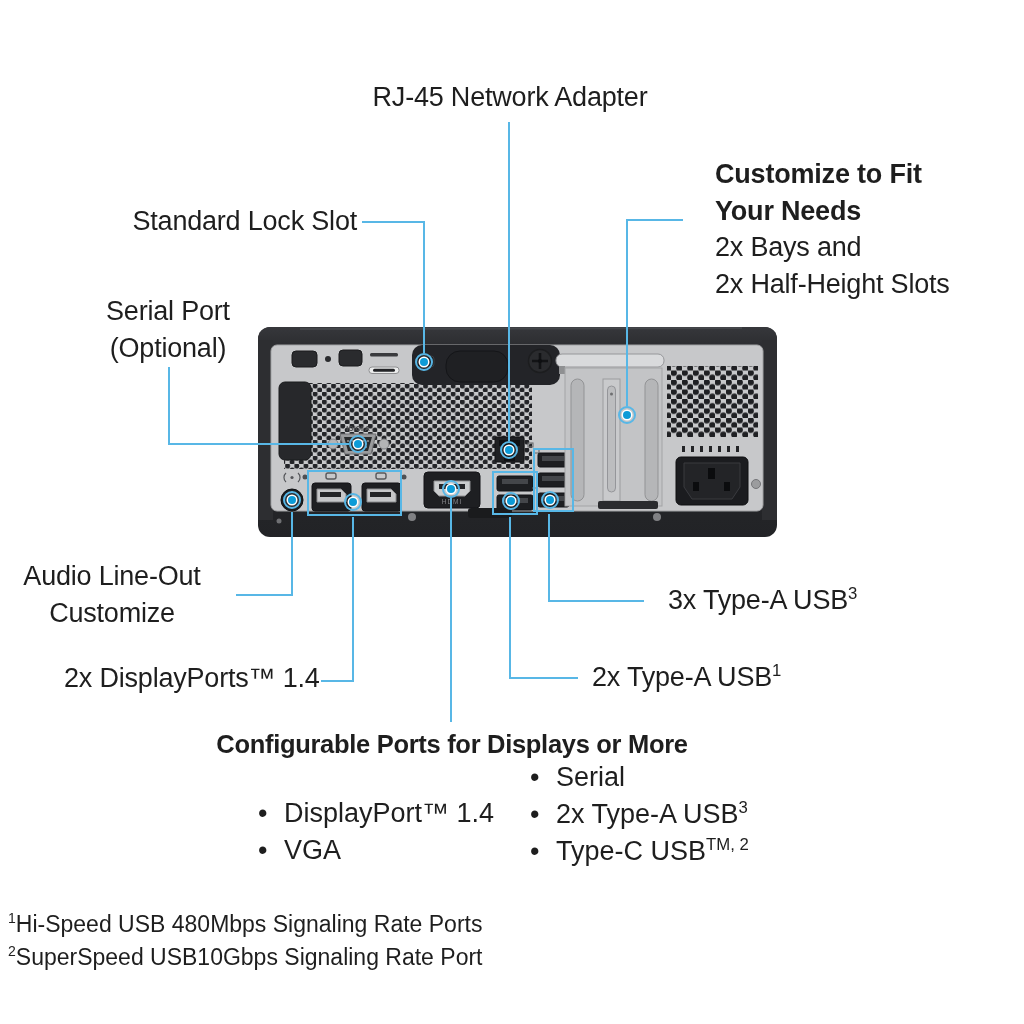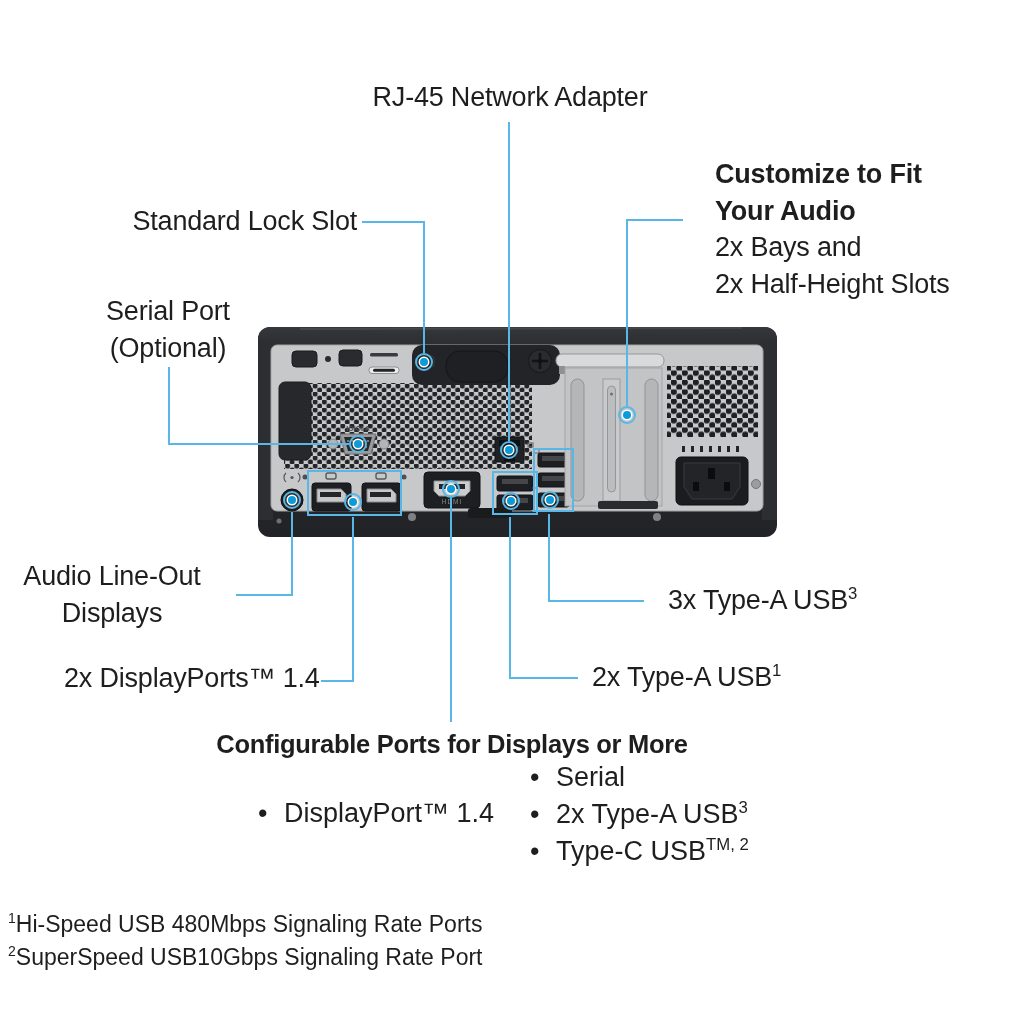--- a/index.html
+++ b/index.html
@@ -277,44 +277,45 @@
 
 <div class="abs lbl right" style="left:57px;top:206px;width:300px;">Standard Lock Slot</div>
 
 <div class="abs center" style="left:63px;top:293px;width:210px;">
   <div class="lbl" style="line-height:37px;">Serial Port</div>
   <div class="lbl" style="line-height:37px;">(Optional)</div>
 </div>
 
 <div class="abs" id="customize" style="left:697px;top:156px;">
   <div class="lbl bold">Customize to Fit</div>
-  <div class="lbl bold">Your Audio</div>
+  <div class="lbl bold">Your Needs</div>
   <div class="lbl">2x Bays and</div>
   <div class="lbl">2x Half-Height Slots</div>
 </div>
 
 <div class="abs center" style="left:7px;top:558px;width:210px;">
   <div class="lbl" style="line-height:37px;">Audio Line-Out</div>
-  <div class="lbl" style="line-height:37px;">Displays</div>
+  <div class="lbl" style="line-height:37px;">Customize</div>
 </div>
 
 <div class="abs lbl" style="left:42px;top:663px;margin-left:22px;">2x DisplayPorts™ 1.4</div>
 
 <div class="abs lbl" style="left:668px;top:585px;">
   <span>3x Type-A USB</span><span class="sup">3</span>
 </div>
 
 <div class="abs lbl" style="left:592px;top:662px;">
   <span>2x Type-A USB</span><span class="sup">1</span>
 </div>
 
 <div class="abs lbl bold center" style="left:152px;top:730px;width:600px;font-size:25.5px;letter-spacing:-0.3px;">Configurable Ports for Displays or More</div>
 
 <ul class="ports abs" style="left:240px;top:779px;">
   <li>DisplayPort™ 1.4</li>
+  <li>VGA</li>
 </ul>
 
 <ul class="ports abs" style="left:512px;top:743px;">
   <li>
     <span>Serial</span><span class="sup"></span>
   </li>
   <li>
     <span>2x Type-A USB</span><span class="sup">3</span>
   </li>
   <li>

